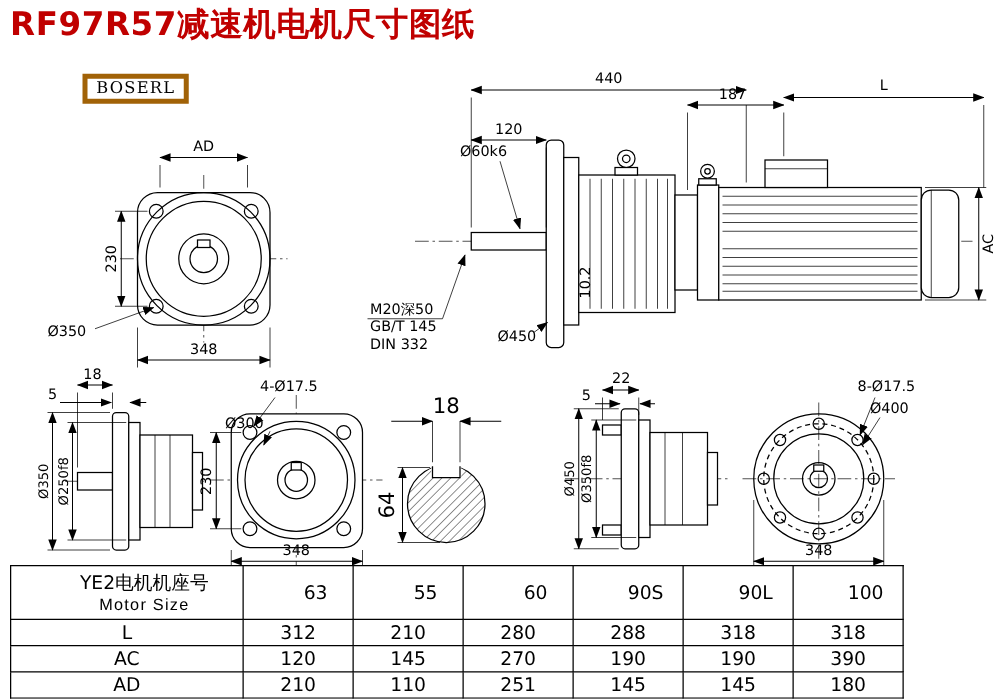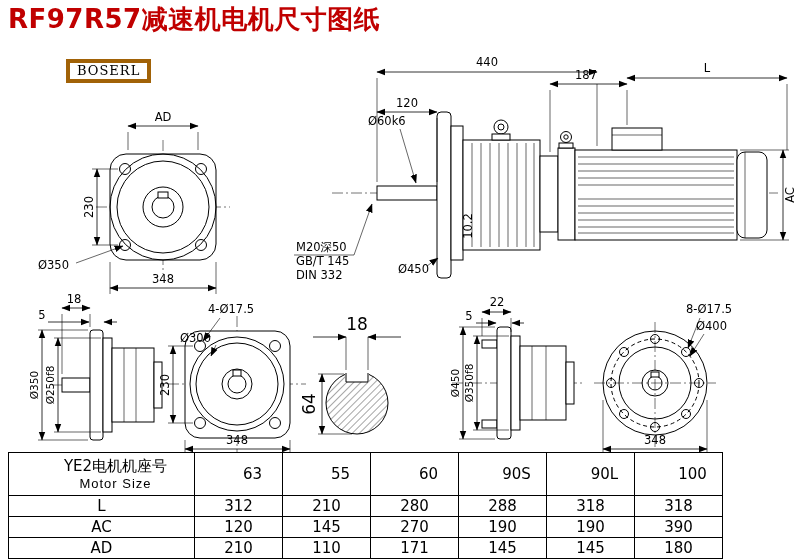--- a/index.html
+++ b/index.html
@@ -379,19 +379,19 @@
     <td>145</td>
     <td>270</td>
     <td>190</td>
     <td>190</td>
     <td>390</td>
   </tr>
   <tr class="drow">
     <td>AD</td>
     <td>210</td>
     <td>110</td>
-    <td>171</td>
+    <td>251</td>
     <td>145</td>
     <td>145</td>
     <td>180</td>
   </tr>
 </tbody>
   </table>
 
 </body></html>

